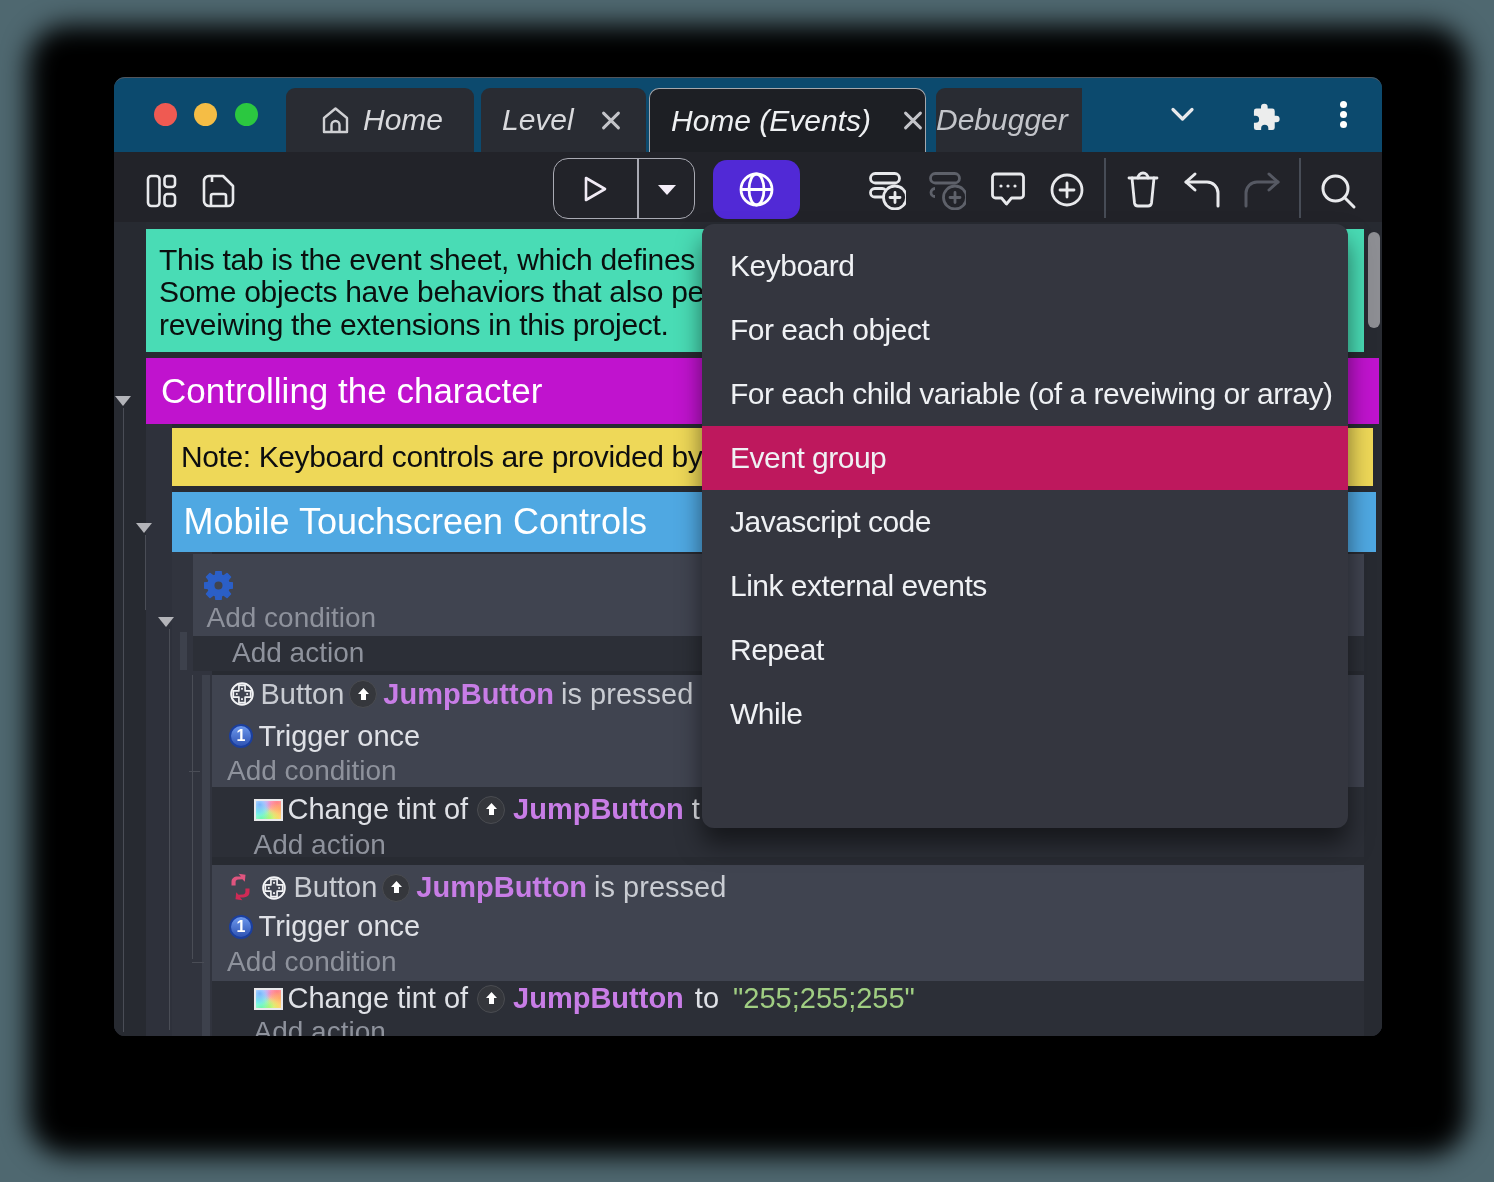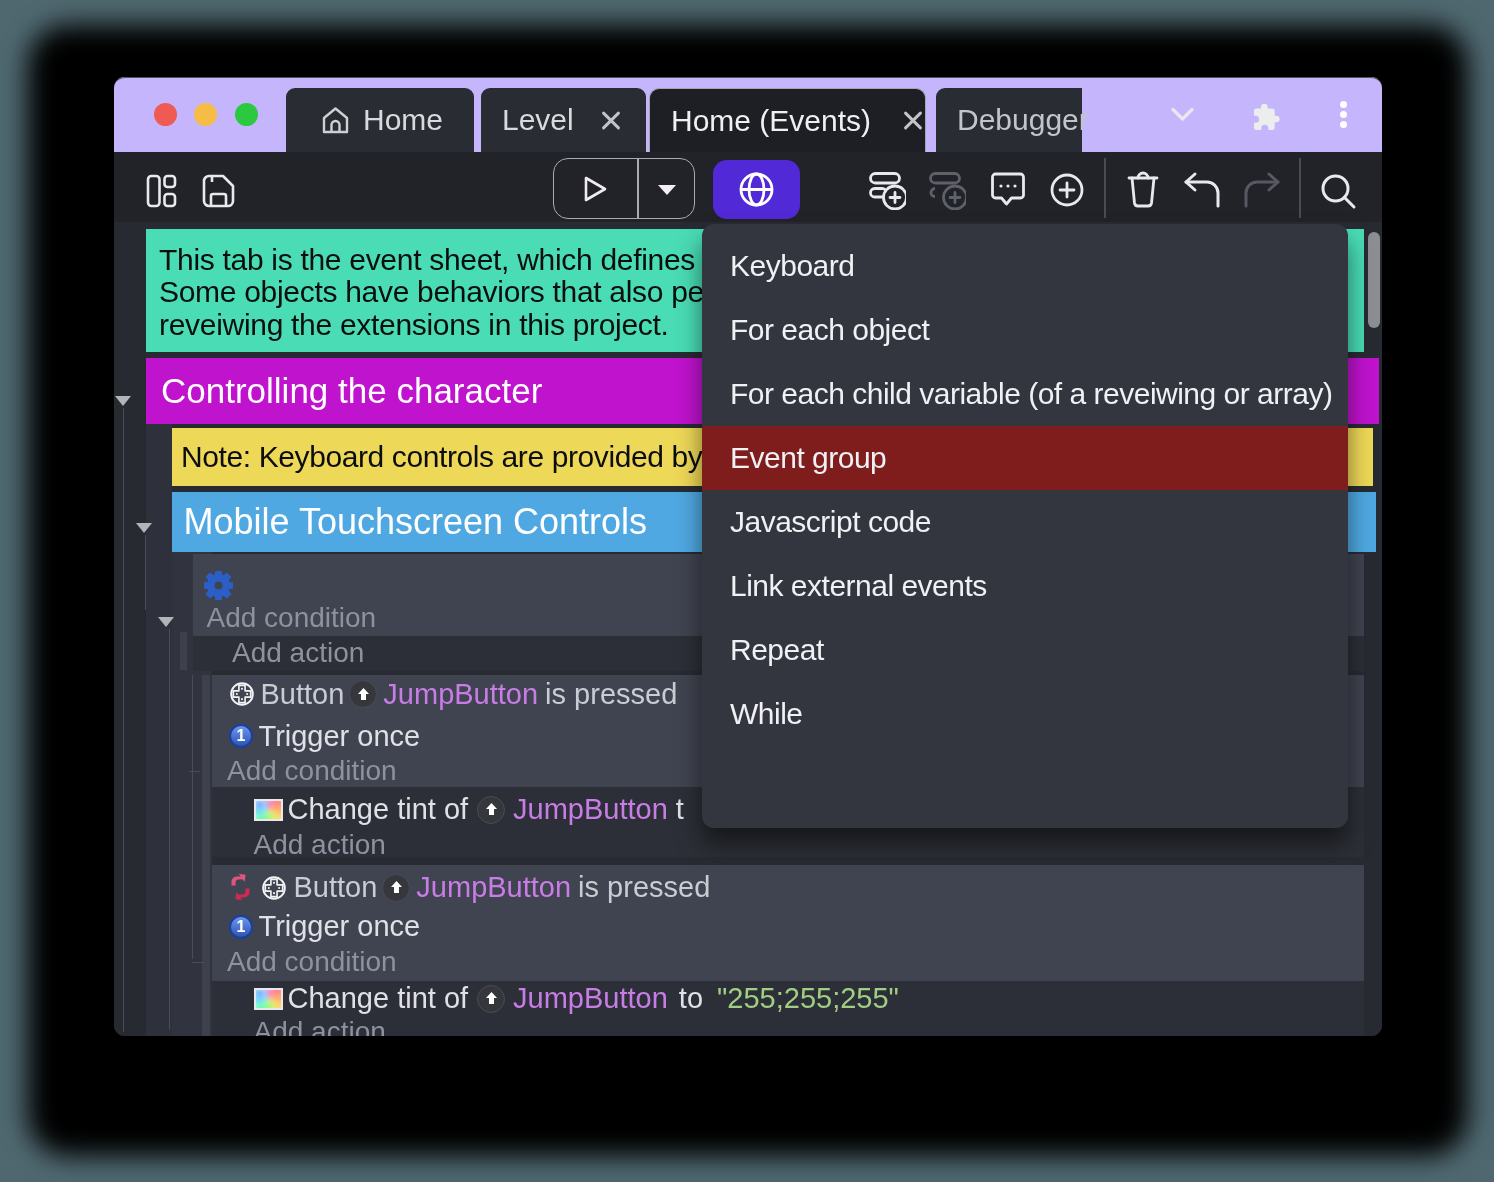--- a/index.html
+++ b/index.html
@@ -3,36 +3,36 @@
 <style>
   html,body{margin:0;padding:0;}
   body{width:1494px;height:1182px;background:#4f6870;overflow:hidden;position:relative;
        font-family:"Liberation Sans",sans-serif;}
   .window{position:absolute;left:114px;top:77px;width:1268px;height:959px;background:#212329;
        border-radius:11px;overflow:hidden;
        box-shadow:0 34px 26px 86px #000;}
   .window:before{content:"";position:absolute;inset:0;border-radius:11px;border-top:1px solid #53555b;pointer-events:none;z-index:99;}
   .abs{position:absolute;}
   
-  .titlebar{position:absolute;left:0;top:0;width:1268px;height:75px;background:#c4b5fd;}
+  .titlebar{position:absolute;left:0;top:0;width:1268px;height:75px;background:#0c4a6e;font-style:italic;}
   .dot{position:absolute;top:25.5px;width:23px;height:23px;border-radius:50%;}
   .tab{position:absolute;top:11px;height:64px;background:#292c33;border-radius:9px 9px 0 0;
        display:flex;align-items:center;color:#d9dadd;font-size:30px;}
   .x{position:relative;width:22px;height:22px;}
   .x:before,.x:after{content:"";position:absolute;left:-1px;top:9.5px;width:24px;height:3px;background:#c3c4c9;border-radius:2px;}
   .x:before{transform:rotate(45deg);} .x:after{transform:rotate(-45deg);}
   
   .toolbar{position:absolute;left:0;top:75px;width:1268px;height:70px;background:#222329;}
   .sep{position:absolute;top:6px;width:1.5px;height:60px;background:#474c56;}
   
   .sheet{position:absolute;left:0;top:145px;width:1268px;height:814px;background:#282b32;}
   .blk{position:absolute;}
   .row{position:absolute;height:38px;display:flex;align-items:center;font-size:29px;color:#dfe1e6;white-space:nowrap;}
   .add{color:#8e929c;font-size:28px;}
-  .jb{color:#c87de6;font-weight:normal;}
+  .jb{color:#c87de6;font-weight:bold;}
   .treeline{position:absolute;background:#4a4d56;}
   .arr{position:absolute;width:0;height:0;border-left:8.5px solid transparent;border-right:8.5px solid transparent;border-top:10px solid #b3b4b9;}
   .badge{width:26px;height:26px;border-radius:50%;background:#35373c;border:1px solid #4a4c51;
      display:flex;align-items:center;justify-content:center;flex:none;}
   .menu{position:absolute;left:588px;top:147px;width:646px;height:604px;background:#34363f;
      border-radius:12px;box-shadow:0 16px 24px 0 rgba(0,0,0,.5);z-index:50;}
   .mi{height:64px;line-height:64px;padding-left:28px;color:#eff1f4;font-size:30px;letter-spacing:-0.5px;}
   .thumb{position:absolute;left:1254px;top:155px;width:12px;height:96px;background:#8d8e93;border-radius:6px;z-index:40;}
 </style></head>
 <body>
@@ -51,21 +51,21 @@
     </div>
     <div class="tab" style="left:367px;width:165px;">
       <span style="margin-left:21px;">Level</span>
       <div class="x" style="margin-left:26px;"></div>
     </div>
     <div class="tab" style="left:535px;width:277px;background:#1d1f24;border:1px solid #a6a7ac;border-bottom:none;border-radius:10px 10px 0 0;box-sizing:border-box;color:#eef0f2;">
       <span style="margin-left:21px;">Home (Events)</span>
       <div class="x" style="margin-left:31px;"></div>
     </div>
     <div class="tab" style="left:822px;width:146px;color:#c3c5ca;border-radius:9px 0 0 0;">
-      <span style="margin-left:21px;text-align:right;">Debugger</span>
+      <span style="text-align:right;">Debugger</span>
     </div>
     <svg class="abs" style="left:1056px;top:29px;" width="25" height="17" viewBox="0 0 25 17" fill="none" stroke="#e8e9ec" stroke-width="3.2" stroke-linecap="round" stroke-linejoin="round">
         <path d="M3 3.5 L12.5 13 L22 3.5"></path>
       </svg>
     <svg class="abs" style="left:1135px;top:24px;" width="32" height="32" viewBox="0 0 24 24" fill="#eceded">
         <path d="M20.5 11h-1.2V7.5a1.8 1.8 0 0 0-1.8-1.8H14V4.5a2.5 2.5 0 0 0-5 0v1.2H5.5A1.8 1.8 0 0 0 3.7 7.5V11h1.2a2.7 2.7 0 0 1 0 5.4H3.7v3.6a1.8 1.8 0 0 0 1.8 1.8h3.6v-1.2a2.7 2.7 0 0 1 5.4 0v1.2h3.0a1.8 1.8 0 0 0 1.8-1.8V16h1.2a2.5 2.5 0 0 0 0-5z"></path>
       </svg>
     <div class="abs" style="left:1226px;top:23.5px;width:7px;height:7px;border-radius:50%;background:#fff;"></div>
     <div class="abs" style="left:1226px;top:33.5px;width:7px;height:7px;border-radius:50%;background:#fff;"></div>
     <div class="abs" style="left:1226px;top:43.5px;width:7px;height:7px;border-radius:50%;background:#fff;"></div>
@@ -298,20 +298,20 @@
     <span style="margin-left:11px;">to</span>
     <span style="margin-left:14px;color:#a0ce82;">"255;255;255"</span>
   </div>
   <div class="row add" style="left:139.5px;top:936px;">Add action</div>
 
   <div class="menu">
     <div style="height:10px;"></div>
     <div class="mi">Keyboard</div>
     <div class="mi">For each object</div>
     <div class="mi">For each child variable (of a reveiwing or array)</div>
-    <div class="mi" style="background:#7f1d1d;">Event group</div>
+    <div class="mi" style="background:#be185d;">Event group</div>
     <div class="mi">Javascript code</div>
     <div class="mi">Link external events</div>
     <div class="mi">Repeat</div>
     <div class="mi">While</div>
   </div>
   <div class="thumb"></div>
 </div>
 
 </body></html>

